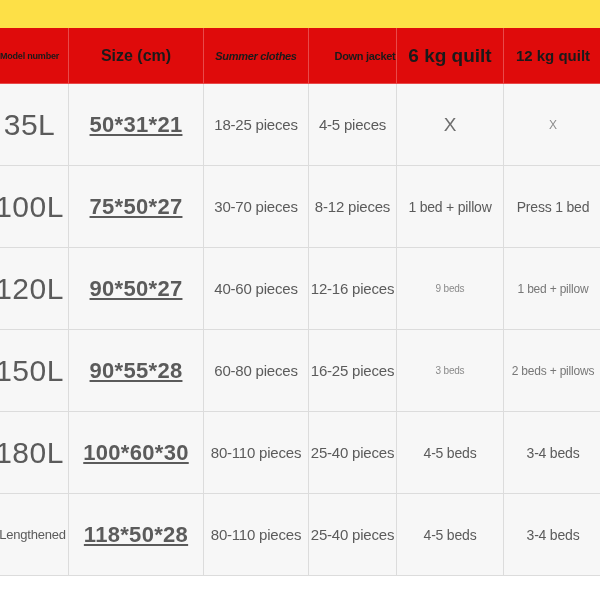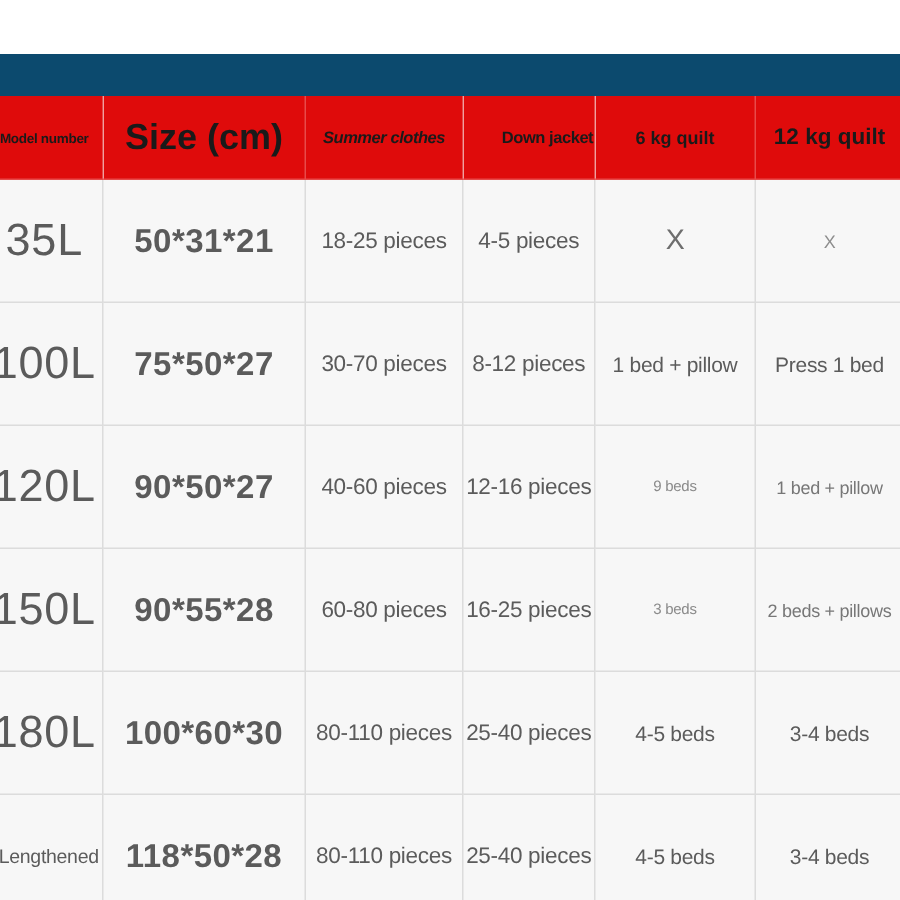--- a/index.html
+++ b/index.html
@@ -11,22 +11,21 @@
     width: 600px;
     height: 600px;
     font-family: "Liberation Sans", sans-serif;
     overflow: hidden;
   }
 
   .sheet {
     position: relative;
     width: 600px;
     height: 532px;
-    background: #0c4a6e;
-    margin-top: 36px;
+    background: #fde047;
   }
 
   
   .size-table {
     position: absolute;
     left: -10px;
     top: 28px;
     width: 612px;
     border-collapse: collapse;
     table-layout: fixed;
@@ -54,24 +53,24 @@
   
   .size-table thead th {
     background: #df0b0b;
     border-color: #e84a4a;
     border-top: none;
     color: #1a1a1a;
     height: 55px;
     font-weight: 700;
   }
   thead .h-model  { font-size: 9px;  letter-spacing: -0.2px; }
-  thead .h-size   { font-size: 24px; letter-spacing: 0px; font-weight: 400; }
+  thead .h-size   { font-size: 16px; letter-spacing: 0px; font-weight: 400; }
   thead .h-summer { font-size: 11px; letter-spacing: -0.3px; font-style: italic; }
   thead .h-down   { font-size: 11px; letter-spacing: -0.3px; padding-left: 25px; }
-  thead .h-q6     { font-size: 12px; font-weight: 400; }
+  thead .h-q6     { font-size: 19px; font-weight: 400; }
   thead .h-q12    { font-size: 15px; font-weight: 400; }
 
   
   .size-table tbody tr { height: 82px; }
   .size-table tbody td { background: #f7f7f7; color: #5b5b5b; }
 
   .c-model {
     font-size: 30px;
     color: #6b6b6b;
     font-weight: 400;
@@ -82,20 +81,21 @@
   .c-model.lengthened {
     font-size: 13px;
     letter-spacing: -0.2px;
     padding-left: 6px;
   }
   .c-size {
     font-size: 22px;
     color: #2b2b2b;
     font-weight: 700;
     letter-spacing: 0.3px;
+    text-decoration: underline;
   }
   .c-summer, .c-down {
     font-size: 15px;
     color: #5e5e5e;
     letter-spacing: -0.2px;
   }
   .c-q6, .c-q12 {
     font-size: 14px;
     color: #5e5e5e;
     letter-spacing: -0.2px;

